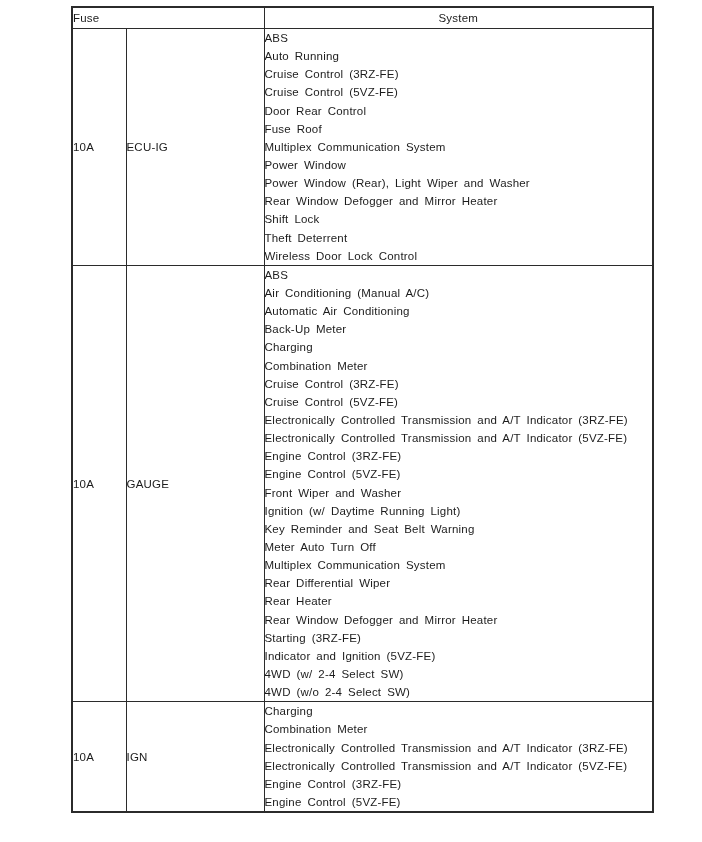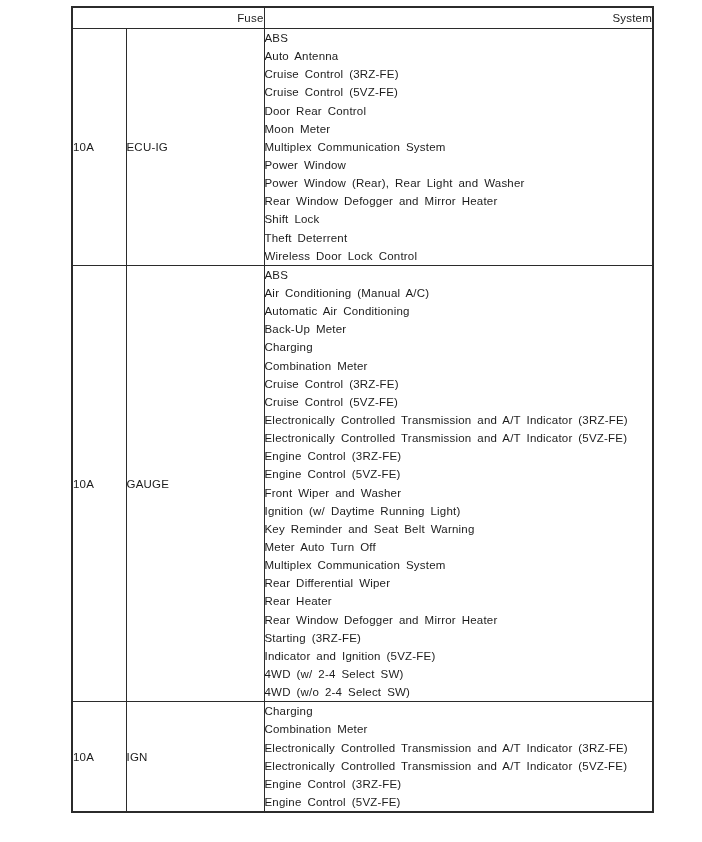--- a/index.html
+++ b/index.html
@@ -36,22 +36,22 @@
     border: 1px solid #2b2b2b;
     padding: 0;
     font-weight: normal;
   }
   table.fuse-table { border: 2px solid #2b2b2b; }
   thead th {
     height: 20px;
     border-bottom-width: 2px;
     vertical-align: middle;
   }
-  th.h-fuse { text-align: right; }
-  th.h-system { text-align: right; padding-left: 6px; }
+  th.h-fuse { text-align: left; }
+  th.h-system { text-align: center; padding-left: 6px; }
   td.cell-amp {
     vertical-align: middle;
     padding-left: 7px;
   }
   td.cell-name {
     vertical-align: middle;
     padding-left: 6px;
   }
   td.cell-systems {
     vertical-align: top;
@@ -81,28 +81,28 @@
         <th class="h-fuse" colspan="2">Fuse</th>
         <th class="h-system">System</th>
       </tr>
     </thead>
     <tbody id="fuse-body">
         <tr>
           <td class="cell-amp">10A</td>
           <td class="cell-name">ECU-IG</td>
           <td class="cell-systems">
             <div class="sys-line">ABS</div>
-            <div class="sys-line">Auto Antenna</div>
+            <div class="sys-line">Auto Running</div>
             <div class="sys-line">Cruise Control (3RZ-FE)</div>
             <div class="sys-line">Cruise Control (5VZ-FE)</div>
             <div class="sys-line">Door Rear Control</div>
-            <div class="sys-line">Moon Meter</div>
+            <div class="sys-line">Fuse Roof</div>
             <div class="sys-line">Multiplex Communication System</div>
             <div class="sys-line">Power Window</div>
-            <div class="sys-line">Power Window (Rear), Rear Light and Washer</div>
+            <div class="sys-line">Power Window (Rear), Light Wiper and Washer</div>
             <div class="sys-line">Rear Window Defogger and Mirror Heater</div>
             <div class="sys-line">Shift Lock</div>
             <div class="sys-line">Theft Deterrent</div>
             <div class="sys-line">Wireless Door Lock Control</div>
           </td>
         </tr>
         <tr>
           <td class="cell-amp">10A</td>
           <td class="cell-name">GAUGE</td>
           <td class="cell-systems">

